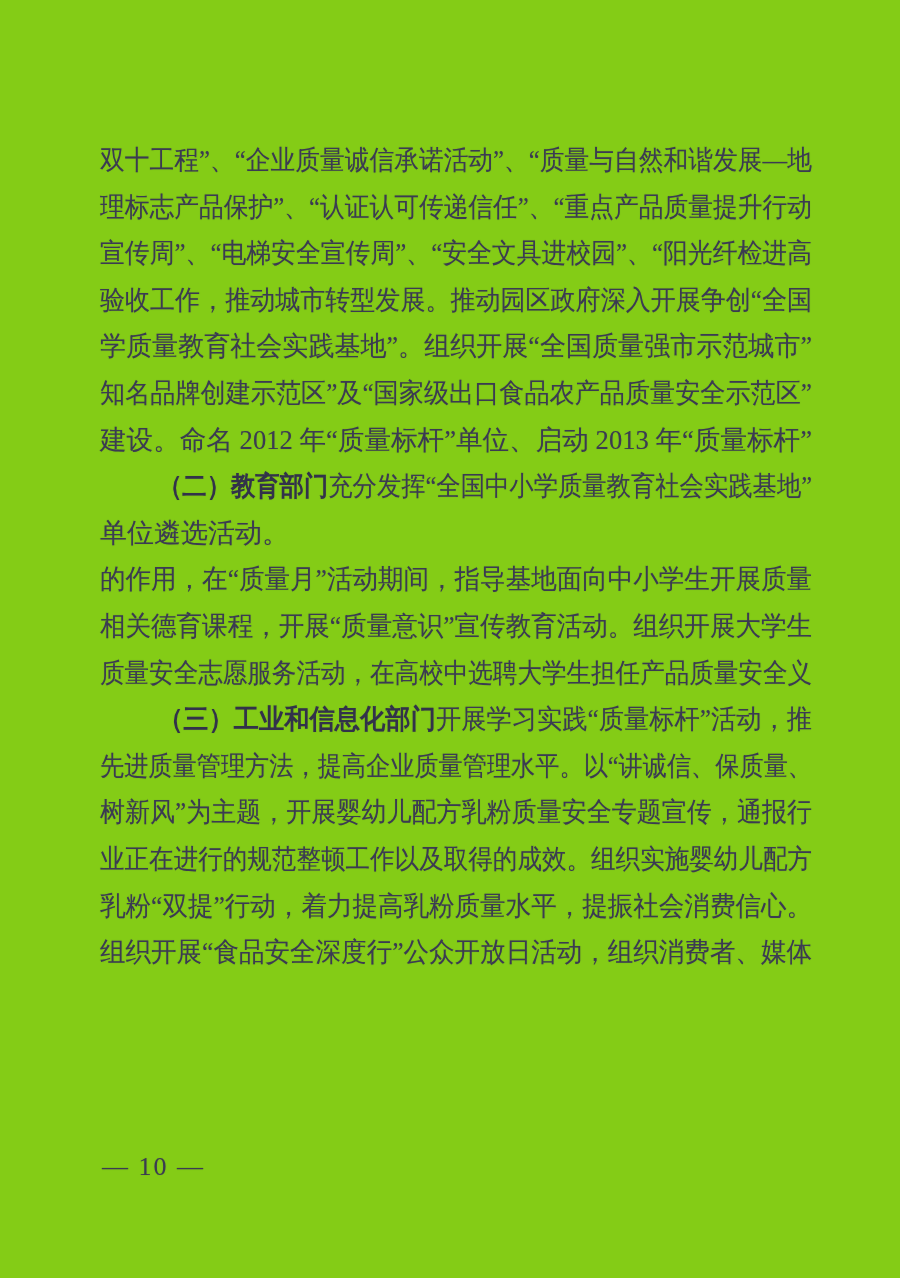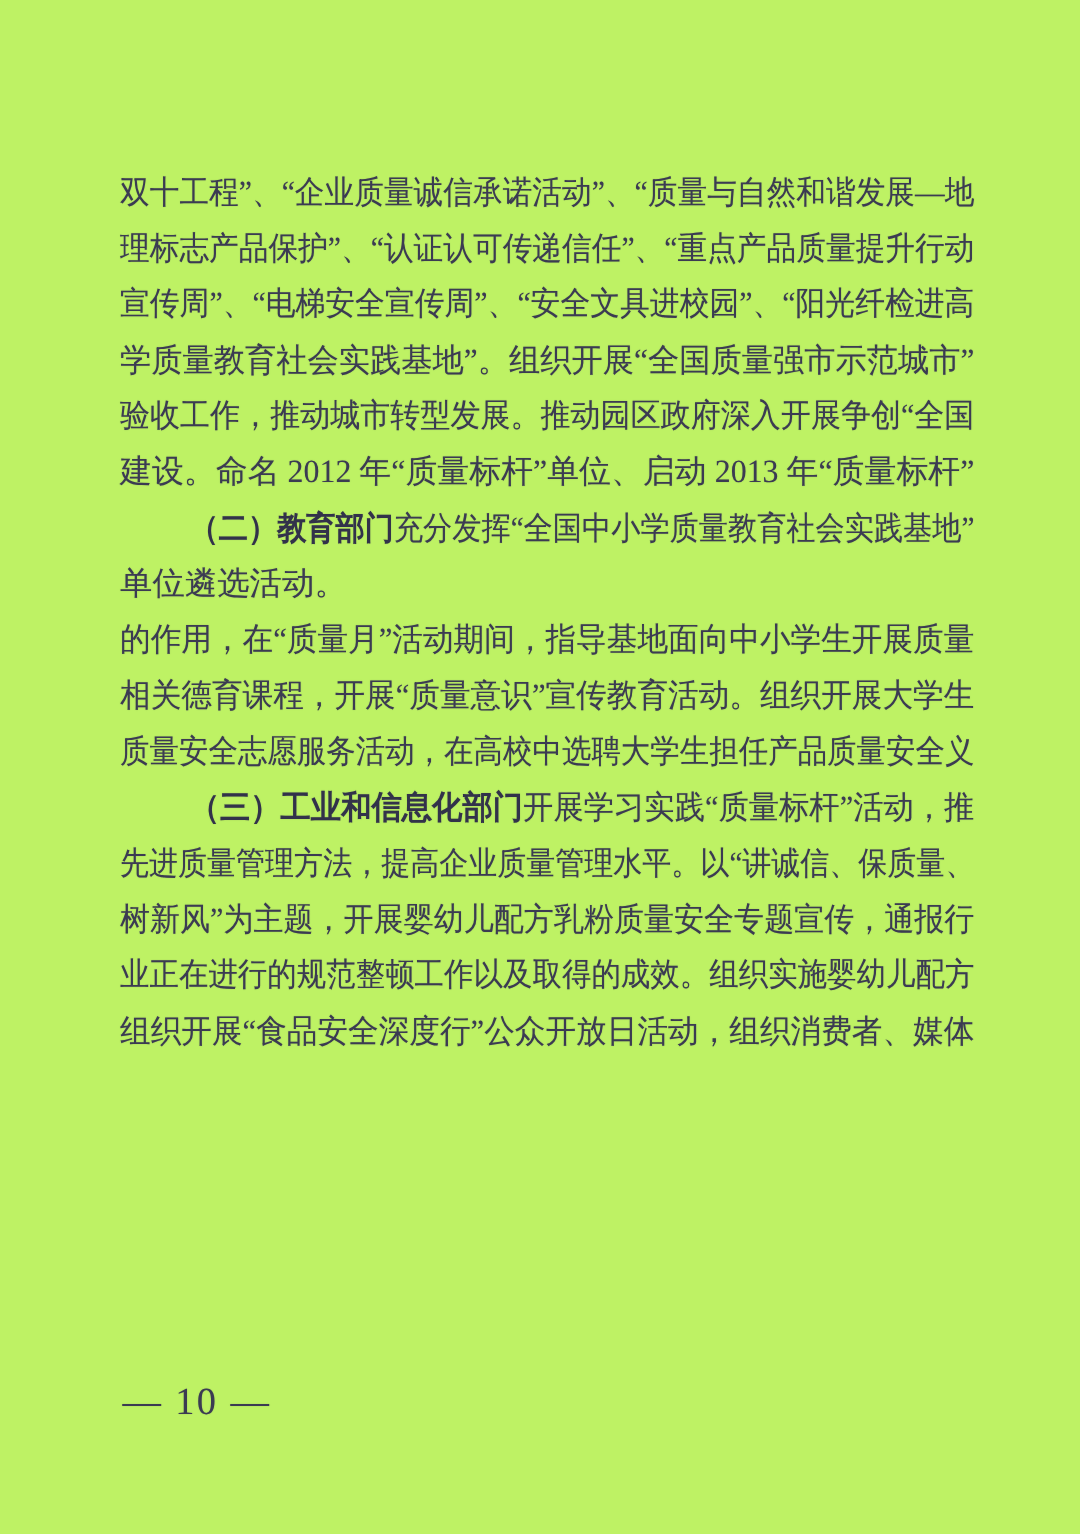--- a/index.html
+++ b/index.html
@@ -11,21 +11,21 @@
     position: relative;
     width: 900px;
     height: 1278px;
     overflow: hidden;
     font-family: "Liberation Serif", "DejaVu Serif", serif;
     color: #3b3b52;
   }
   .page {
     position: absolute;
     inset: 0;
-    background: #bef264;
+    background: #84cc16;
   }
   .text-block {
     position: absolute;
     left: 100px;
     top: 137px;
     width: 712px;
   }
   .line {
     height: 46.6px;
     line-height: 46.6px;
@@ -43,41 +43,43 @@
   .seg-bold {
     font-weight: bold;
     color: #32324a;
   }
   .footer {
     position: absolute;
     left: 102px;
     top: 1150px;
     height: 34px;
     line-height: 34px;
-    font-size: 32px;
+    font-size: 26px;
     letter-spacing: 2px;
     text-shadow: 0 0 1px rgba(59, 59, 82, 0.35);
   }
 </style>
 </head>
 <body>
 
 <div class="page">
   <div class="text-block">
       <div class="line"><span class="fit" style="transform: scaleX(0.916419);"><span class="seg">双十工程”、“企业质量诚信承诺活动”、“质量与自然和谐发展—地</span></span></div>
       <div class="line"><span class="fit" style="transform: scaleX(0.916419);"><span class="seg">理标志产品保护”、“认证认可传递信任”、“重点产品质量提升行动</span></span></div>
       <div class="line"><span class="fit" style="transform: scaleX(0.920008);"><span class="seg">宣传周”、“电梯安全宣传周”、“安全文具进校园”、“阳光纤检进高</span></span></div>
+      <div class="line"><span class="fit" style="transform: scaleX(0.927102);"><span class="seg">验收工作，推动城市转型发展。推动园区政府深入开展争创“全国</span></span></div>
       <div class="line"><span class="fit" style="transform: scaleX(0.964831);"><span class="seg">学质量教育社会实践基地”。组织开展“全国质量强市示范城市”</span></span></div>
-      <div class="line"><span class="fit" style="transform: scaleX(0.927102);"><span class="seg">验收工作，推动城市转型发展。推动园区政府深入开展争创“全国</span></span></div>
+      <div class="line"><span class="fit" style="transform: scaleX(0.930776);"><span class="seg">知名品牌创建示范区”及“国家级出口食品农产品质量安全示范区”</span></span></div>
       <div class="line"><span class="fit" style="transform: scaleX(0.984871);"><span class="seg">建设。命名 2012 年“质量标杆”单位、启动 2013 年“质量标杆”</span></span></div>
       <div class="line"><span class="fit indent" style="transform: scaleX(0.900865);"><span class="seg-bold">（二）教育部门</span><span class="seg">充分发挥“全国中小学质量教育社会实践基地”</span></span></div>
       <div class="line"><span class="fit"><span class="seg">单位遴选活动。</span></span></div>
       <div class="line"><span class="fit" style="transform: scaleX(0.94559);"><span class="seg">的作用，在“质量月”活动期间，指导基地面向中小学生开展质量</span></span></div>
       <div class="line"><span class="fit" style="transform: scaleX(0.94559);"><span class="seg">相关德育课程，开展“质量意识”宣传教育活动。组织开展大学生</span></span></div>
       <div class="line"><span class="fit" style="transform: scaleX(0.909323);"><span class="seg">质量安全志愿服务活动，在高校中选聘大学生担任产品质量安全义</span></span></div>
       <div class="line"><span class="fit indent" style="transform: scaleX(0.935664);"><span class="seg-bold">（三）工业和信息化部门</span><span class="seg">开展学习实践“质量标杆”活动，推</span></span></div>
       <div class="line"><span class="fit" style="transform: scaleX(0.895615);"><span class="seg">先进质量管理方法，提高企业质量管理水平。以“讲诚信、保质量、</span></span></div>
       <div class="line"><span class="fit" style="transform: scaleX(0.927102);"><span class="seg">树新风”为主题，开展婴幼儿配方乳粉质量安全专题宣传，通报行</span></span></div>
       <div class="line"><span class="fit" style="transform: scaleX(0.909323);"><span class="seg">业正在进行的规范整顿工作以及取得的成效。组织实施婴幼儿配方</span></span></div>
+      <div class="line"><span class="fit" style="transform: scaleX(0.94559);"><span class="seg">乳粉“双提”行动，着力提高乳粉质量水平，提振社会消费信心。</span></span></div>
       <div class="line"><span class="fit" style="transform: scaleX(0.94559);"><span class="seg">组织开展“食品安全深度行”公众开放日活动，组织消费者、媒体</span></span></div>
     </div>
   <div class="footer">— 10 —</div>
 </div>
 
 </body></html>

